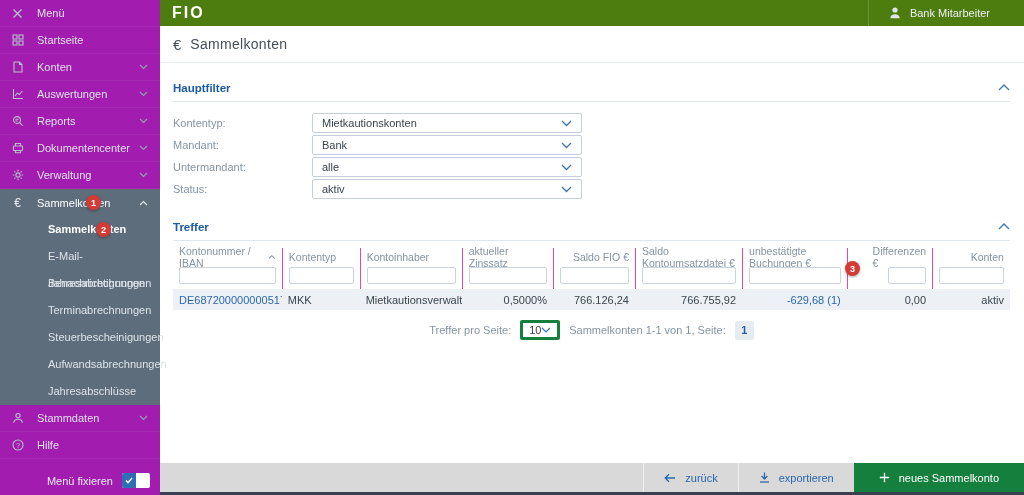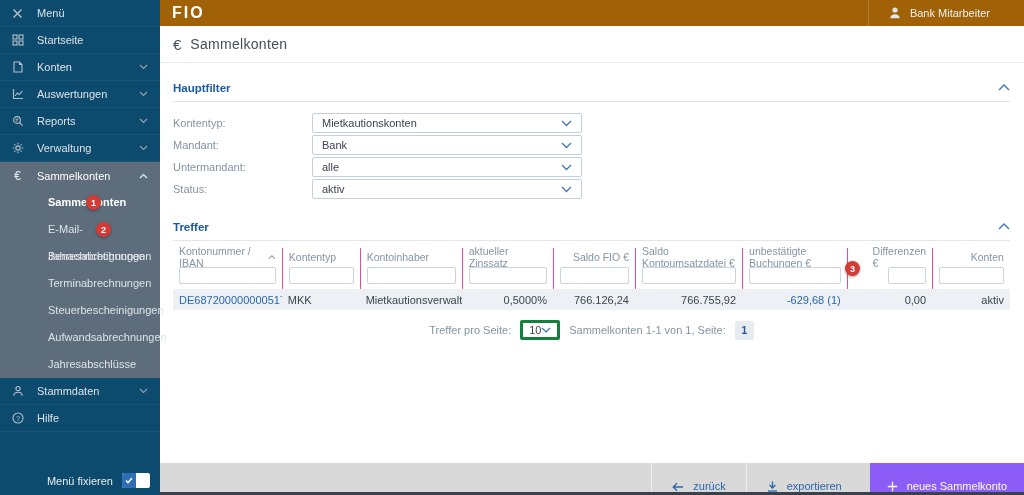--- a/index.html
+++ b/index.html
@@ -1,29 +1,29 @@
 <!DOCTYPE html>
 <html><head>
 <meta charset="utf-8">
 <style>
   * { margin:0; padding:0; box-sizing:border-box; }
   html,body { width:1024px; height:495px; overflow:hidden; }
   body { font-family:"Liberation Sans","DejaVu Sans",sans-serif; background:#fff; }
   .app { position:relative; width:1024px; height:495px; background:#fff; overflow:hidden; }
 
   
-  .topbar { position:absolute; left:0; top:0; width:1024px; height:26px; background:#a16207; z-index:3; }
+  .topbar { position:absolute; left:0; top:0; width:1024px; height:26px; background:#4d7c0f; z-index:3; }
   .logo { position:absolute; left:172px; top:0; height:26px; line-height:26px; color:#fff;
           font-size:16px; font-weight:600; letter-spacing:2px; }
   .topbar-divider { position:absolute; left:868px; top:0; width:1px; height:26px; background:rgba(255,255,255,0.18); }
   .topbar-user { position:absolute; right:34px; top:0; height:26px; display:flex; align-items:center; gap:8px;
                  color:#eef1f4; font-size:11px; cursor:pointer; }
 
   
-  .sidebar { position:absolute; left:0; top:0; width:160px; height:495px; background:#0c4a6e; z-index:4;
+  .sidebar { position:absolute; left:0; top:0; width:160px; height:495px; background:#a21caf; z-index:4;
              color:#dde3e9; font-size:11px; }
   .side-item { height:27px; display:flex; align-items:center; padding:0 12px 0 11px;
                border-bottom:1px solid rgba(255,255,255,0.06); cursor:pointer; }
   .side-item .s-icon { width:13px; height:13px; margin-right:13px; display:flex; align-items:center;
                        justify-content:center; color:#b6c0c9; flex:none; }
   .side-item .chev { margin-left:auto; color:#93a1ad; display:flex; }
   .side-item.expanded { background:#5e6d7c; color:#fff; border-bottom:none; }
   .side-item.expanded .s-icon, .side-item.expanded .chev { color:#e8edf1; }
   .submenu { background:#5e6d7c; }
   .sub-item { height:27px; line-height:27px; padding-left:48px; color:#dde3e8; cursor:pointer; }
@@ -76,23 +76,23 @@
   .pager { display:flex; align-items:center; justify-content:center; margin-top:10px; gap:9px;
            font-size:11px; color:#8494a4; }
   .pp-select { width:40px; height:20px; border:3px solid #15803d; border-radius:2px; display:flex;
                align-items:center; justify-content:space-between; padding:0 6px; color:#3a4450; cursor:pointer; }
   .page-box { width:19px; height:19px; background:#e7ecf0; color:#2a5f9e; font-weight:600; display:flex;
               align-items:center; justify-content:center; border-radius:2px; cursor:pointer; }
 
   
   .footer { position:absolute; left:160px; top:463px; width:864px; height:29px; background:#d9d9d9;
             display:flex; justify-content:flex-end; z-index:2; }
-  .f-btn { display:flex; align-items:flex-end; gap:9px; padding:0 20px; color:#2a67ad; font-size:11px;
+  .f-btn { display:flex; align-items:center; gap:9px; padding:0 20px; color:#2a67ad; font-size:11px;
            cursor:pointer; border-left:1px solid #ebedee; }
-  .f-btn.primary { background:#8b5cf6; color:#fff; border-left:none; margin-left:8px; padding:0 17px; }
+  .f-btn.primary { background:#15803d; color:#fff; border-left:none; margin-left:0; padding:0 25px; }
   .bottom-strip { position:absolute; left:160px; bottom:0; width:864px; height:3px; background:#39424c; z-index:3; }
 
   
   .num-badge { position:absolute; width:15px; height:15px; border-radius:50%; background:#d23b36; color:#fff;
                font-size:9px; font-weight:bold; display:flex; align-items:center; justify-content:center;
                box-shadow:0 1px 3px rgba(0,0,0,0.35); z-index:9; }
   .badge1 { left:86px; top:195px; }
   .badge2 { left:96px; top:222px; }
   .badge3 { left:845px; top:261px; }
 
@@ -174,20 +174,36 @@
     <div class="side-item">
       <span class="s-icon">
           <svg width="12" height="12" viewBox="0 0 12 12">
             <g fill="none" stroke="currentColor" stroke-width="1.1">
               <circle cx="5" cy="5" r="3.4"></circle>
               <path d="M7.6 7.6l3 3M3.5 4.3h3M3.5 6h2"></path>
             </g>
           </svg>
         </span>
       <span>Reports</span>
+      <span class="chev">
+          <svg width="9" height="6" viewBox="0 0 9 6">
+            <path d="M1 1l3.5 3.5L8 1" fill="none" stroke="currentColor" stroke-width="1.2"></path>
+          </svg>
+        </span>
+    </div>
+    <div class="side-item">
+      <span class="s-icon">
+          <svg width="12" height="12" viewBox="0 0 12 12">
+            <g fill="none" stroke="currentColor" stroke-width="1.1">
+              <rect x="1.5" y="4" width="9" height="4.5" rx="0.5"></rect>
+              <path d="M3.5 4V1.5h5V4M3.5 8.5v2.2h5V8.5"></path>
+            </g>
+          </svg>
+        </span>
+      <span>Dokumentencenter</span>
       <span class="chev">
           <svg width="9" height="6" viewBox="0 0 9 6">
             <path d="M1 1l3.5 3.5L8 1" fill="none" stroke="currentColor" stroke-width="1.2"></path>
           </svg>
         </span>
     </div>
     <div class="side-item">
       <span class="s-icon">
           <svg width="12" height="12" viewBox="0 0 12 12">
             <g fill="none" stroke="currentColor" stroke-width="1.1">

